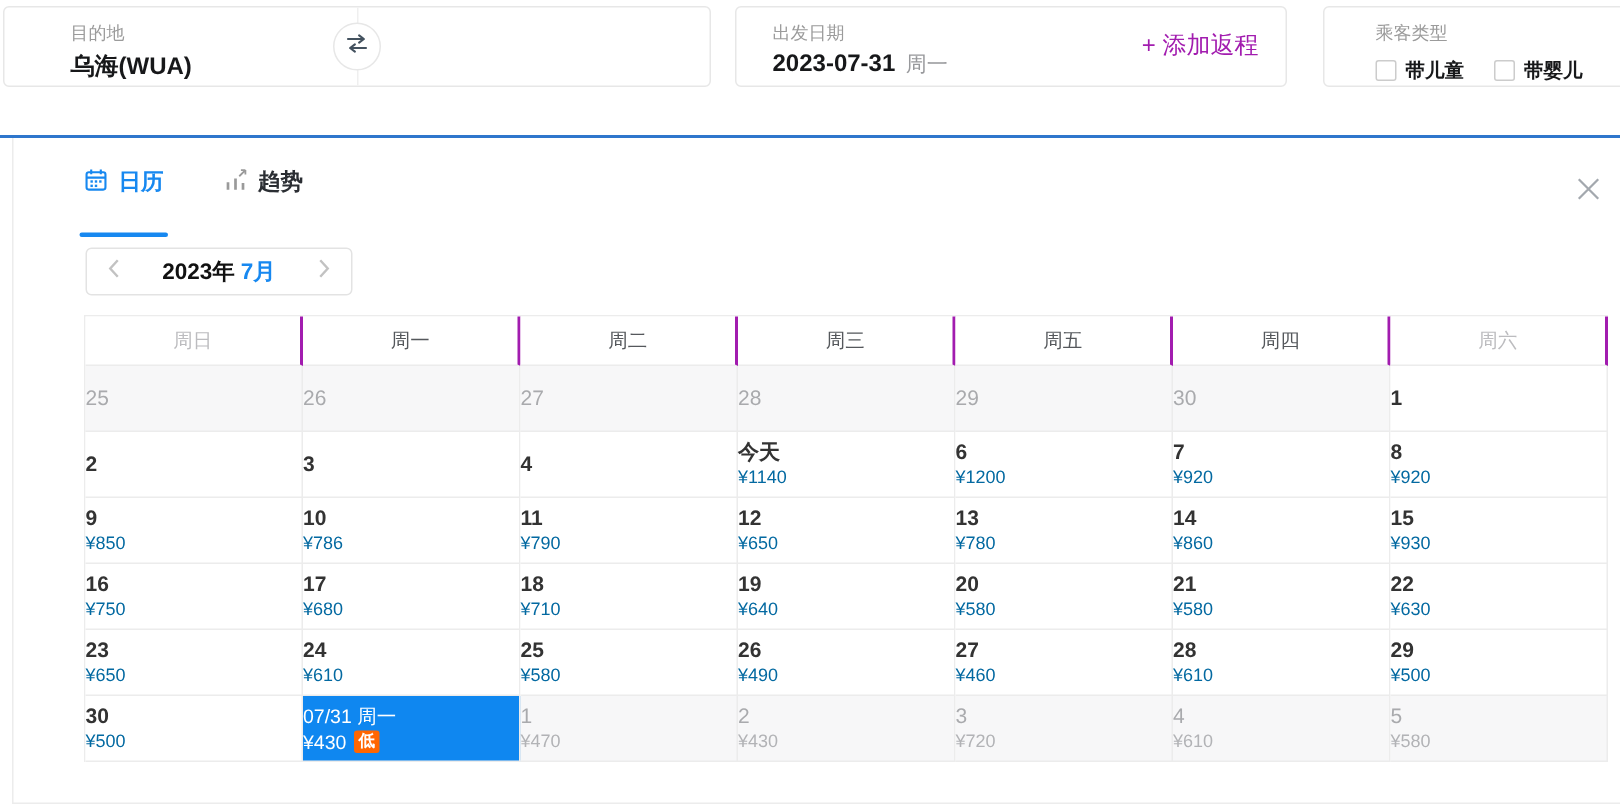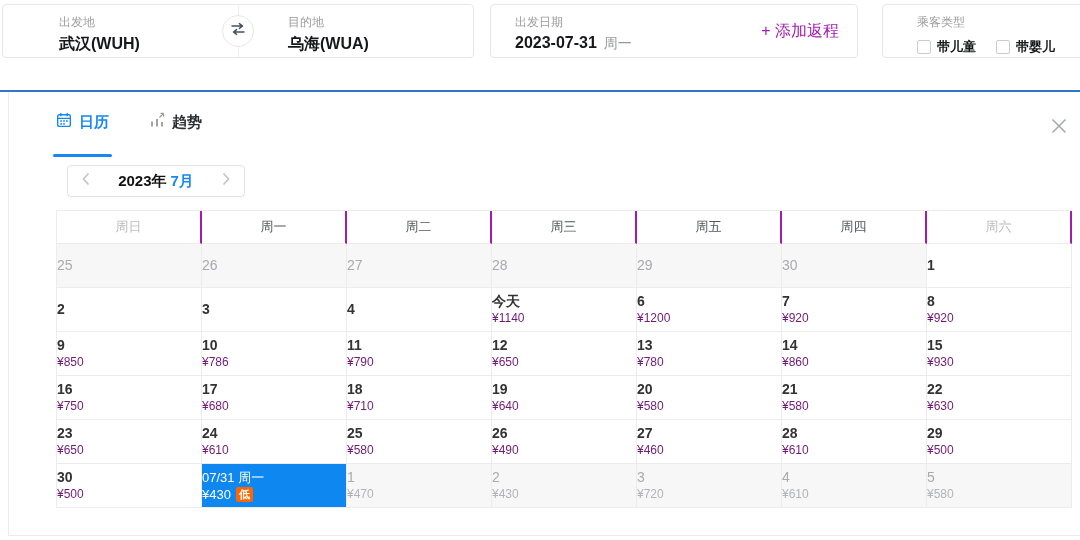--- a/index.html
+++ b/index.html
@@ -57,21 +57,21 @@
          font-size:15px; font-weight:700; color:#2b2e33; padding-bottom:26px; cursor:pointer; }
   .tab .tab-label { line-height:18px; }
   .tab-active { color:#1788f0; }
   .tab-active::after {
     content:""; position:absolute; left:-3px; right:-3px; bottom:0; height:3px;
     background:#1788f0; border-radius:2px;
   }
   .close-btn { position:absolute; right:16px; top:24px; width:20px; height:20px; cursor:pointer; }
 
   .month-nav {
-    position:absolute; left:58px; top:73px; width:178px; height:32px;
+    position:absolute; left:48px; top:73px; width:178px; height:32px;
     border:1px solid #e3e3e3; border-radius:4px; background:#fff;
     display:flex; align-items:center; justify-content:space-between; padding:0 13px;
   }
   .month-nav .mn-title { font-size:15px; font-weight:700; color:#111; }
   .month-nav .mn-month { color:#1788f0; margin-left:4px; }
   .mn-arrow { display:flex; align-items:center; cursor:pointer; }
 
   
   .cal {
     position:absolute; left:47px; top:118px; width:1016px;
@@ -83,40 +83,36 @@
     display:flex; align-items:center; justify-content:center;
     font-size:13px; color:#55585c; background:#fff;
   }
   .ch.wkend { color:#bcbcbf; }
   .cell {
     height:44px; border-right:1px solid #ececec; border-bottom:1px solid #ececec;
     display:flex; flex-direction:column; align-items:flex-start; justify-content:center;
     background:#fff; cursor:pointer;
   }
   .cell .day { font-size:14px; font-weight:700; color:#333; line-height:17px; }
-  .cell .price { font-size:12px; color:#701a75; line-height:15px; margin-top:1px; }
+  .cell .price { font-size:12px; color:#0369a1; line-height:15px; margin-top:1px; }
   .cell.disabled { background:#f7f7f8; cursor:default; }
   .cell.disabled .day { color:#a9aaad; font-weight:400; }
   .cell.disabled .price { color:#b2b3b6; }
   .cell.selected { background:#0f87f0; }
   .cell.selected .day { color:#fff; font-weight:400; font-size:13px; }
   .cell.selected .price { color:#fff; font-size:13px; display:flex; align-items:center; }
   .badge {
     background:#ff6600; color:#fff; font-size:11px; font-weight:700;
     padding:0 3px; margin-left:5px; border-radius:2px; line-height:15px;
   }
 </style>
 </head>
 <body>
 
 <div class="search-box" id="box-route">
-  <div class="route-half">
-    <div class="field-label">出发地</div>
-    <div class="field-value">武汉(WUH)</div>
-  </div>
   <div class="route-divider"></div>
   <div class="swap-btn">
     <span>
       <svg width="16" height="14" viewBox="0 0 16 14">
         <path d="M2 4 H12 M9.4 1.6 L12.6 4 L9.4 6.4 M14 10 H4 M6.6 7.6 L3.4 10 L6.6 12.4" stroke="#44525f" stroke-width="1.4" fill="none" stroke-linecap="round" stroke-linejoin="round"></path>
       </svg>
     </span>
   </div>
   <div class="route-half dest">
     <div class="field-label">目的地</div>

